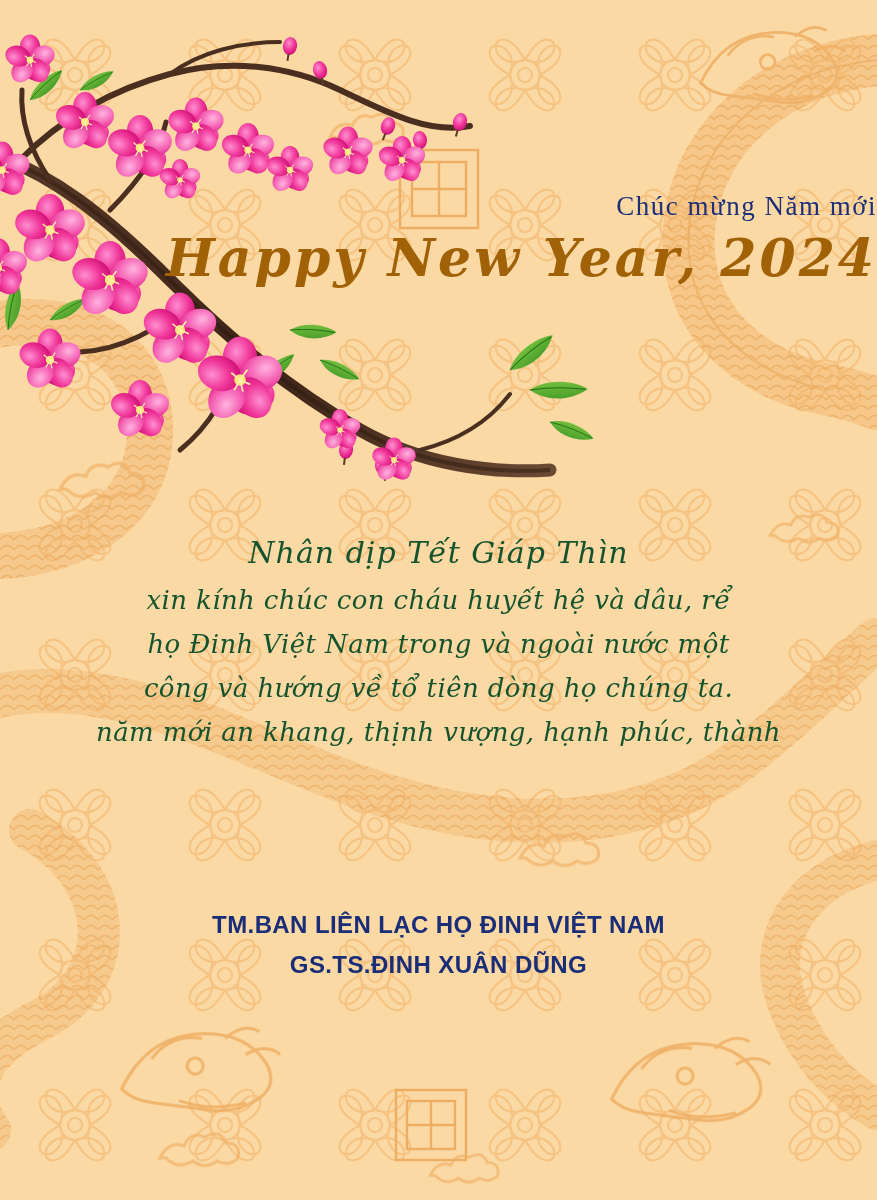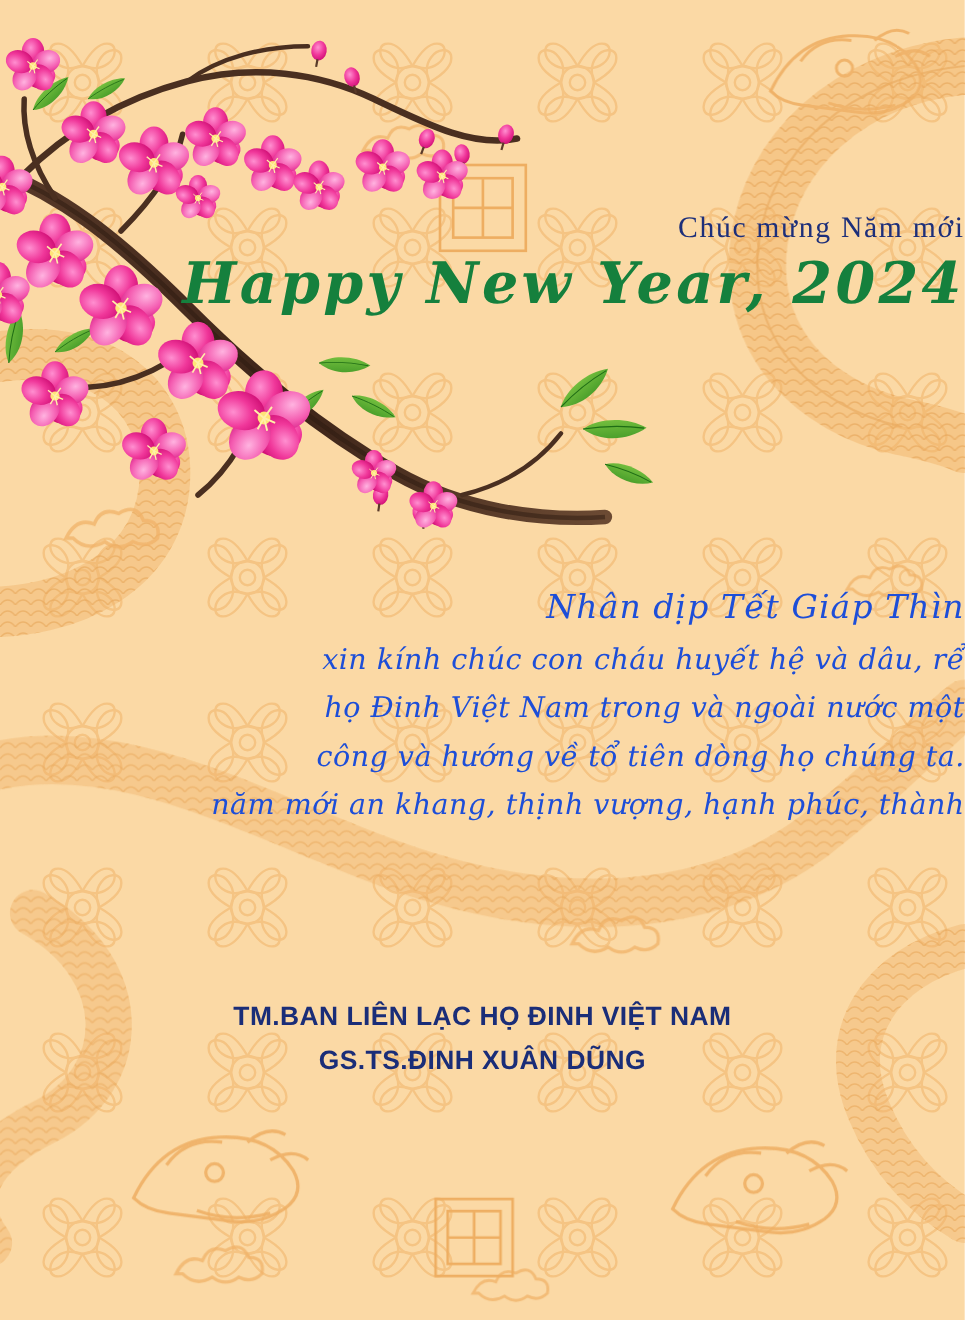--- a/index.html
+++ b/index.html
@@ -60,33 +60,33 @@
     color: #1d2f7a;
     line-height: 1.1;
     margin-bottom: 6px;
   }
   .headline .greet-en {
     font-family: "DejaVu Serif", serif;
     font-style: italic;
     font-weight: bold;
     font-size: 52px;
     letter-spacing: 3px;
-    color: #15803d;
+    color: #a16207;
     line-height: 1.15;
   }
 
   
   .wish {
     position: absolute;
     top: 528px;
     left: 0;
     width: 877px;
-    text-align: right;
+    text-align: center;
     z-index: 3;
-    color: #1d4ed8;
+    color: #14532d;
     font-family: "DejaVu Serif", serif;
     font-style: italic;
   }
   .wish .line {
     font-size: 26px;
     line-height: 44px;
     letter-spacing: 0.4px;
     white-space: nowrap;
   }
   .wish .line.first {

